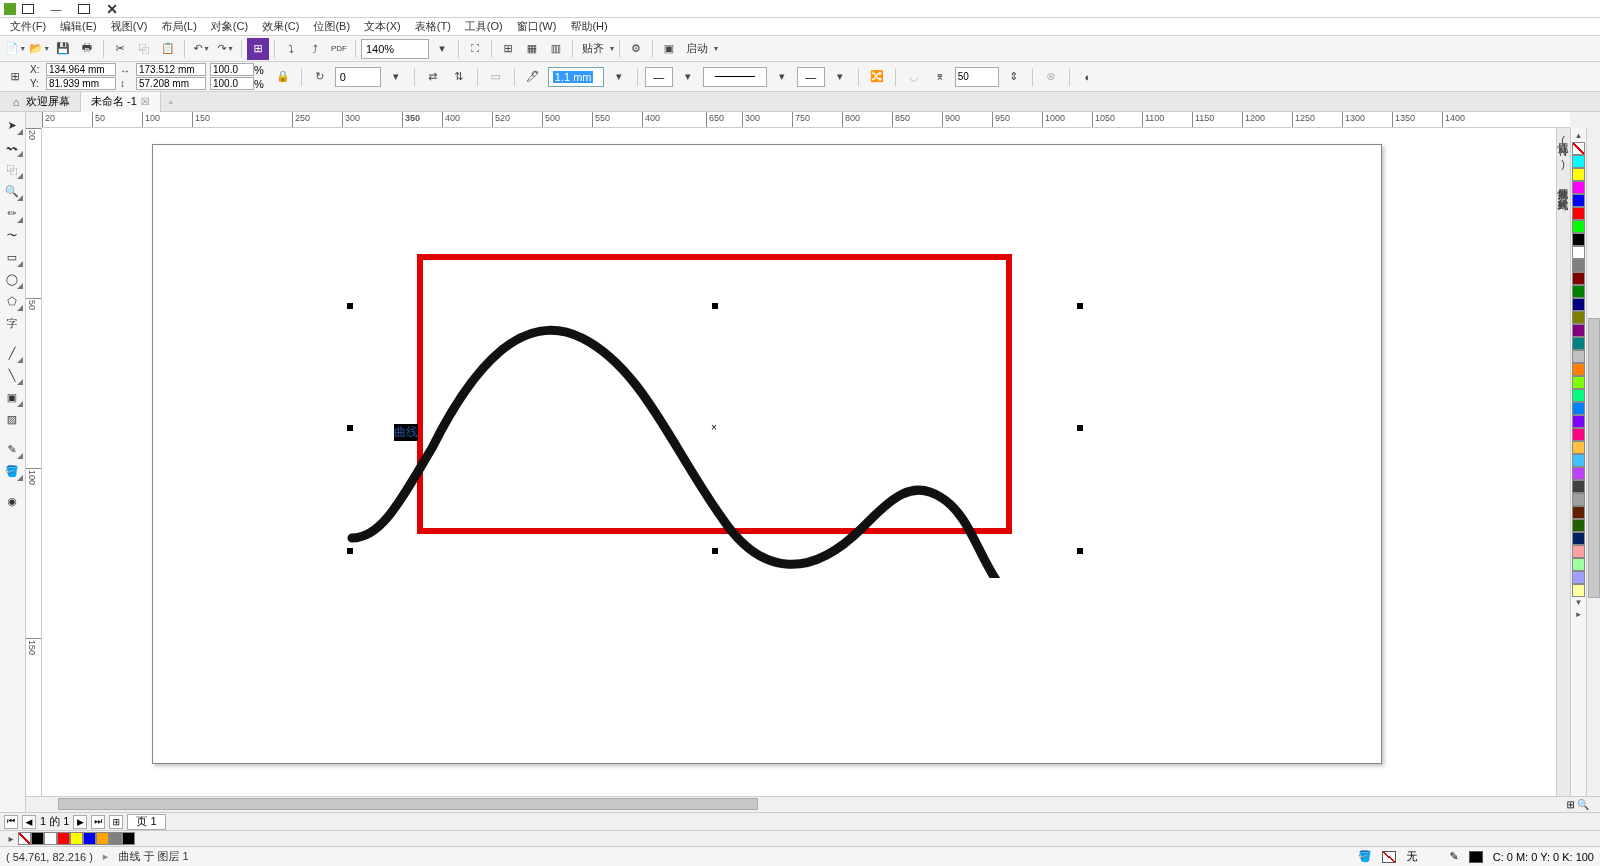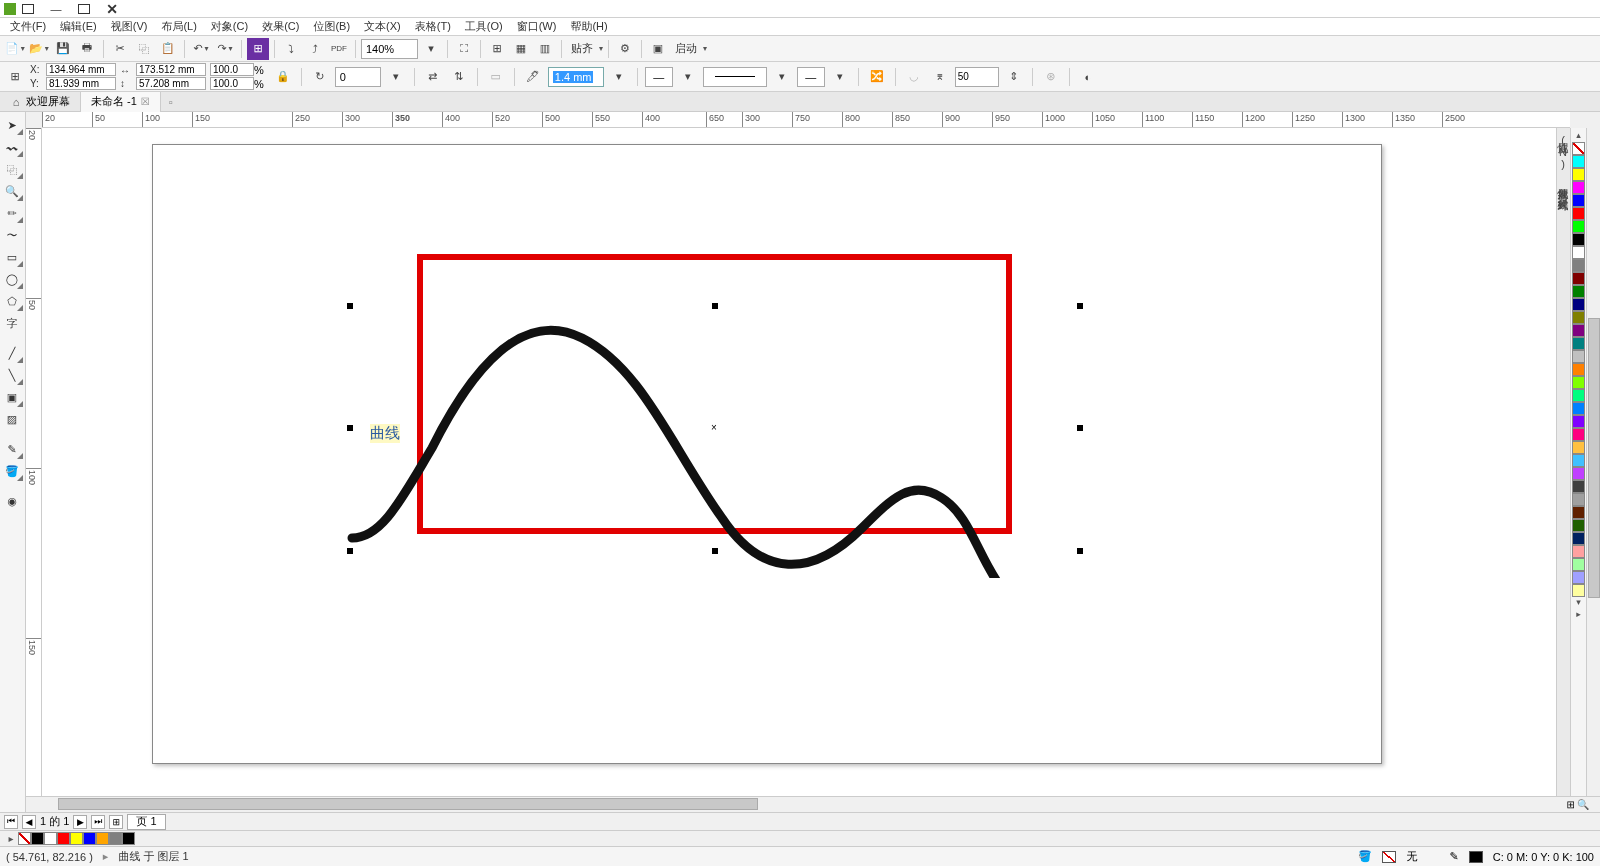--- a/index.html
+++ b/index.html
@@ -18,21 +18,21 @@
 
 .menubar { height: 18px; background: #fff; display: flex; align-items: center; padding: 0 4px; gap: 2px; border-bottom: 1px solid #d0d0d0; }
 .menubar .menuitem { padding: 1px 6px; color: #333; }
 
 
 .toolbar1 { height: 26px; background: #f5f5f5; border-bottom: 1px solid #d0d0d0; display: flex; align-items: center; padding: 0 4px; gap: 2px; }
 .tbtn { width: 22px; height: 22px; display: flex; align-items: center; justify-content: center; color: #444; border: 1px solid transparent; }
 .tsep { width: 1px; height: 18px; background: #ccc; margin: 0 3px; }
 .tdrop { display: flex; align-items: center; }
 .tdrop .arrow { font-size: 8px; color: #555; margin-left: 2px; }
-.zoominp { width: 57px; height: 20px; border: 1px solid #aaa; background: #fff; padding: 0 4px; }
+.zoominp { width: 68px; height: 20px; border: 1px solid #aaa; background: #fff; padding: 0 4px; }
 .tlabel { padding: 0 4px; color: #333; }
 
 
 .propbar { height: 30px; background: #f5f5f5; border-bottom: 1px solid #d0d0d0; display: flex; align-items: center; padding: 0 4px; gap: 4px; }
 .propgrid { display: grid; grid-template-columns: auto auto; gap: 1px 4px; align-items: center; }
 .proplabel { font-size: 10px; color: #333; width: 14px; }
 .propinp { width: 70px; height: 13px; border: 1px solid #aaa; background: #fff; padding: 0 2px; font-size: 10px; }
 .propinp-sm { width: 44px; }
 .rotinp { width: 46px; height: 20px; border: 1px solid #aaa; background: #fff; padding: 0 4px; }
 .lwidth { width: 56px; height: 20px; border: 1px solid #7aa; background: #fff; padding: 0 4px; display: flex; align-items: center; }
@@ -221,21 +221,21 @@
   <input class="rotinp" value="0" style="">
   <div class="tbtn">▾</div>
   <div class="tsep"></div>
   <div class="tbtn">⇄</div>
   <div class="tbtn">⇅</div>
   <div class="tsep"></div>
   <div class="tbtn" style="opacity:.4">▭</div>
   <div class="tsep"></div>
   <div class="tbtn">🖊</div>
   <div class="lwidth">
-      <span class="lwidth-sel">1.4 mm</span>
+      <span class="lwidth-sel">1.1 mm</span>
     </div>
   <div class="tbtn">▾</div>
   <div class="tsep"></div>
   <div class="arrowsel">—</div>
   <div class="tbtn">▾</div>
   <div class="linestyle">
       <div class="line"></div>
     </div>
   <div class="tbtn">▾</div>
   <div class="arrowsel">—</div>
@@ -307,21 +307,21 @@
           </div>
           <div class="htick" style="left: 200px; margin-top: 16px;">
             <span>200</span>
           </div>
           <div class="htick" style="left: 250px;">
             <span>250</span>
           </div>
           <div class="htick" style="left: 300px;">
             <span>300</span>
           </div>
-          <div class="htick" style="left: 350px; font-weight: bold;">
+          <div class="htick" style="left: 360px; font-weight: bold;">
             <span>350</span>
           </div>
           <div class="htick" style="left: 400px;">
             <span>400</span>
           </div>
           <div class="htick" style="left: 450px;">
             <span>520</span>
           </div>
           <div class="htick" style="left: 500px;">
             <span>500</span>
@@ -371,21 +371,21 @@
           <div class="htick" style="left: 1250px;">
             <span>1250</span>
           </div>
           <div class="htick" style="left: 1300px;">
             <span>1300</span>
           </div>
           <div class="htick" style="left: 1350px;">
             <span>1350</span>
           </div>
           <div class="htick" style="left: 1400px;">
-            <span>2500</span>
+            <span>1400</span>
           </div>
         </div>
     </div>
     <div class="cbody">
       <div class="vruler">
         <div class="ticks" id="vticks">
             <div class="vtick" style="top: 0px;">
               <span>20</span>
             </div>
             <div class="vtick" style="top: 170px;">
@@ -408,21 +408,21 @@
 
         <div class="selhandle" style="left:305px;top:175px"></div>
         <div class="selhandle" style="left:670px;top:175px"></div>
         <div class="selhandle" style="left:1035px;top:175px"></div>
         <div class="selhandle" style="left:305px;top:297px"></div>
         <div class="selhandle" style="left:1035px;top:297px"></div>
         <div class="selhandle" style="left:305px;top:420px"></div>
         <div class="selhandle" style="left:670px;top:420px"></div>
         <div class="selhandle" style="left:1035px;top:420px"></div>
         <div class="selcenter" style="left:668px;top:295px">×</div>
-        <div style="position:absolute;left:328px;top:296px;font-size:15px;color:#2a5aa0;background:#fef9c3">曲线</div>
+        <div style="position:absolute;left:352px;top:296px;font-size:12px;color:#2a5aa0;background:#000000">曲线</div>
       </div>
       <div class="rightside">
         <div class="dockers">
           <div class="dk">属性(N)</div>
           <div class="dk">对象属性</div>
           <div class="dk">对象样式</div>
         </div>
         <div class="palette">
           <div class="nav">▴</div>
           <div class="nosw"></div>

